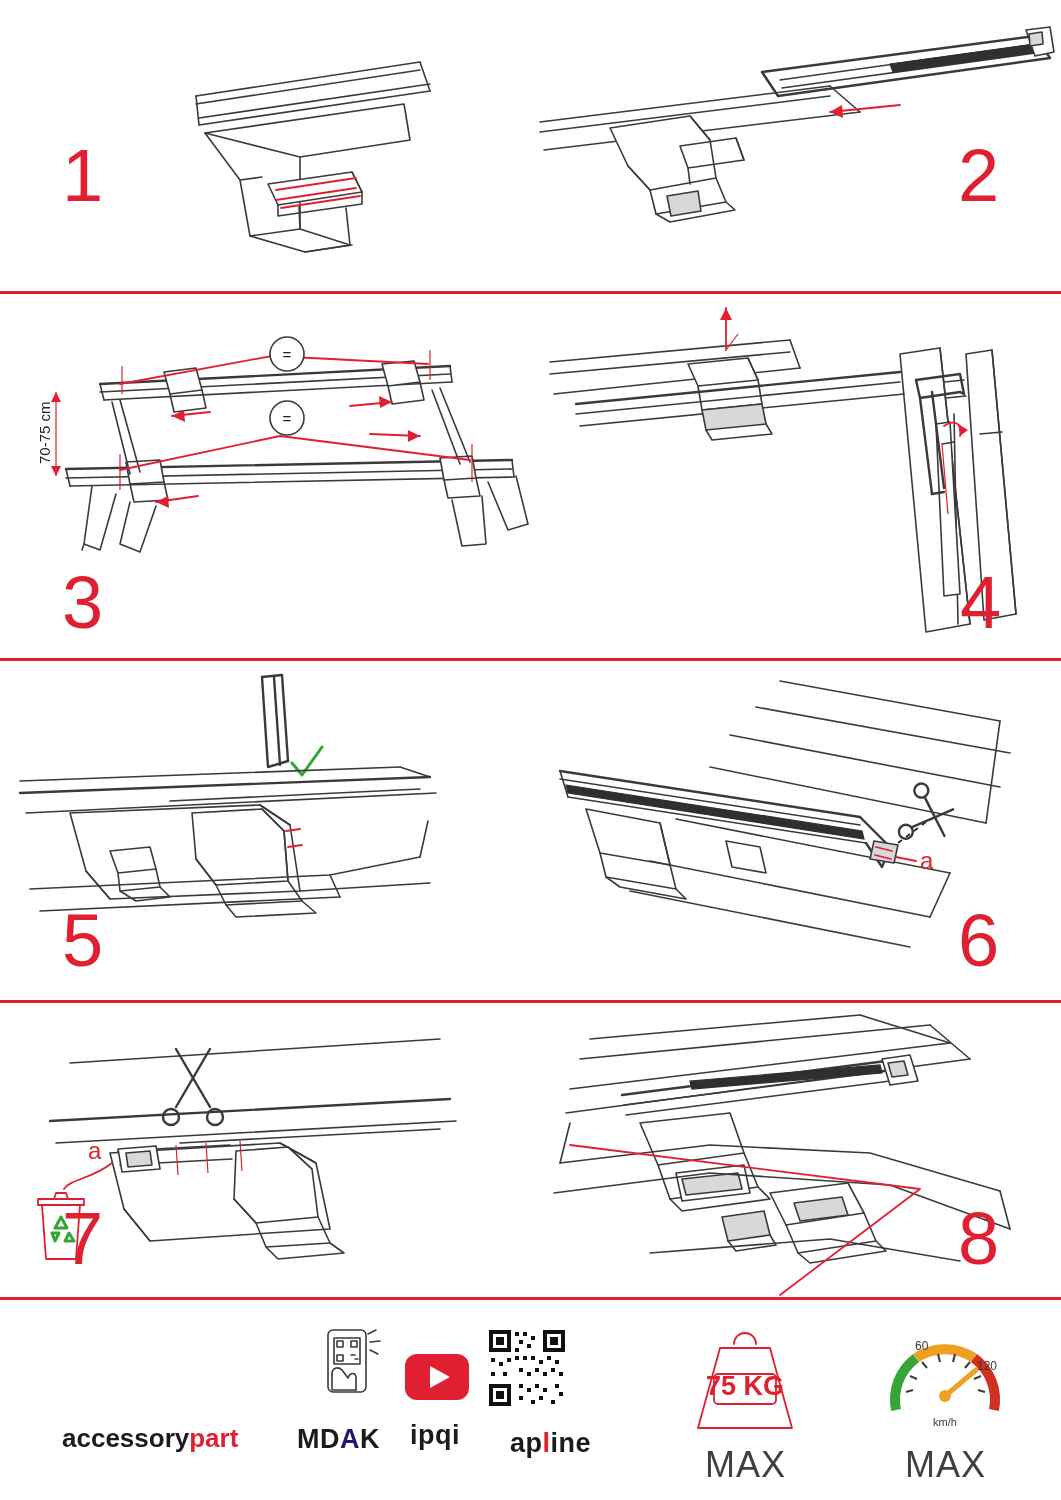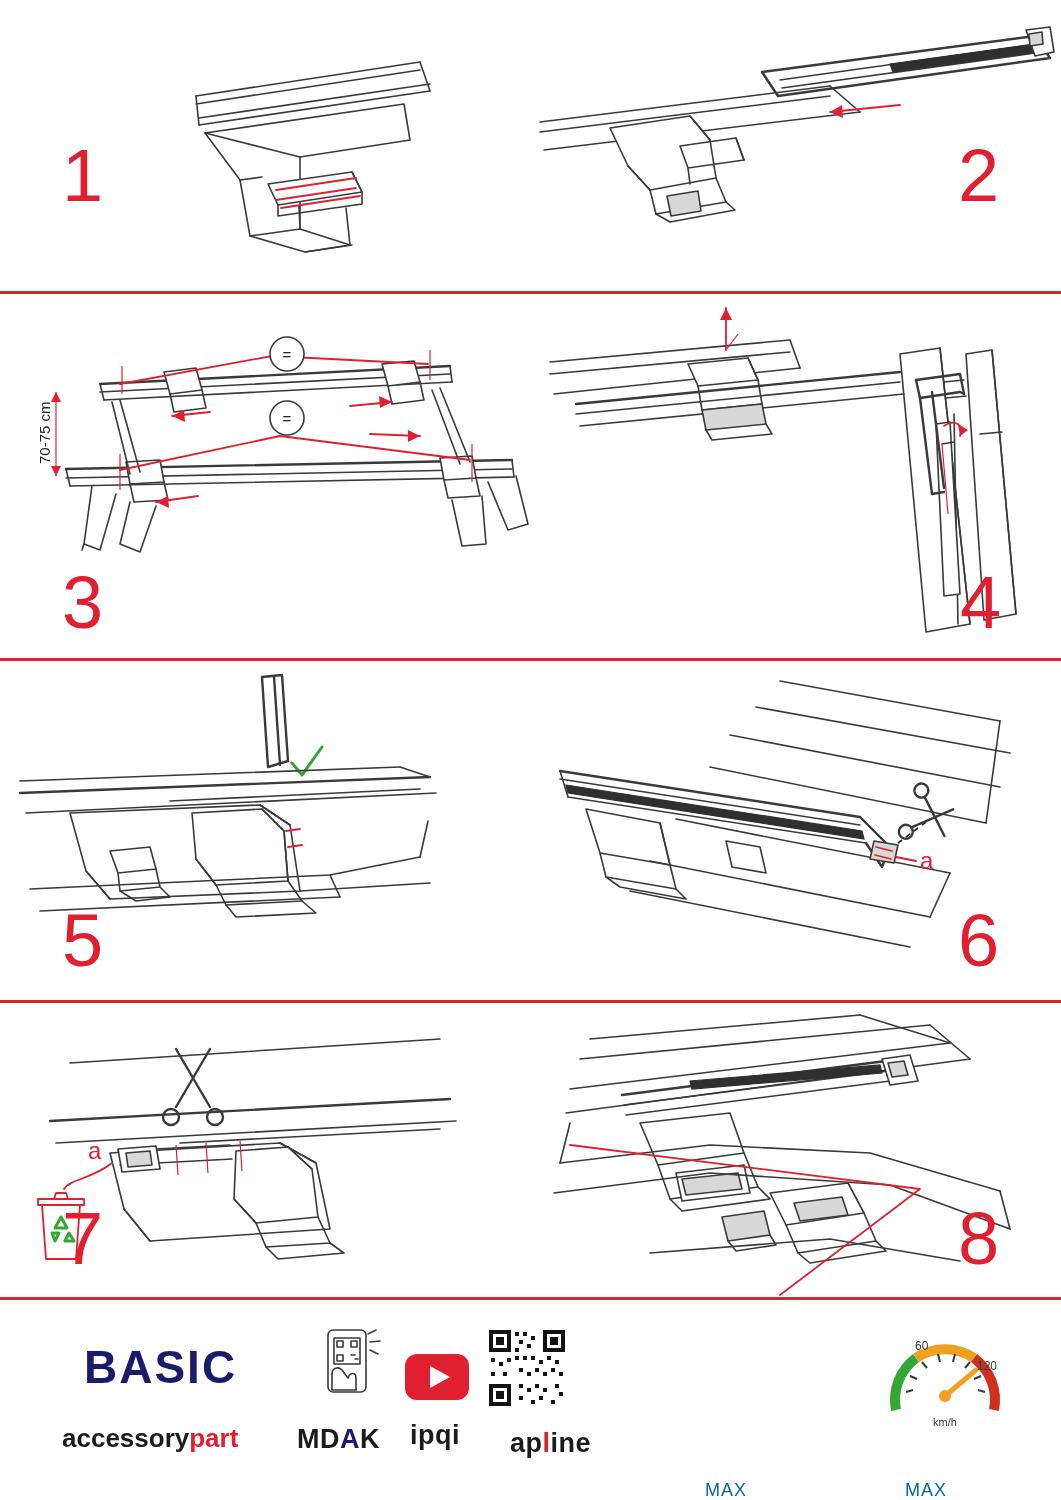--- a/index.html
+++ b/index.html
@@ -68,24 +68,23 @@
     font-size: 27px;
     font-weight: bold;
     color: #1b1b1b;
     letter-spacing: 0.5px;
   }
   .logo-label .accent { color: #e02030; }
   .logo-label .accent2 { color: #1b1b6b; }
   .max-label {
     position: absolute;
     font-family: "Liberation Sans", sans-serif;
-    font-size: 18px;
-    color: #0369a1;
+    font-size: 36px;
+    color: #404040;
     letter-spacing: 1px;
-    margin-top: 36px;
   }
   .weight-text {
     font-family: "Liberation Sans", sans-serif;
     font-size: 27px;
     font-weight: bold;
     fill: #e02030;
   }
   .kmh-text {
     font-family: "Liberation Sans", sans-serif;
     font-size: 11px;
@@ -449,21 +448,20 @@
       <path class="ln" d="M40,120 L30,160"></path>
       <path class="ln" d="M470,188 L480,226"></path>
 
       <path class="red" d="M40,142 L390,186 L250,292"></path>
     </svg>
     <div class="step-num" style="left:428px;top:199px">8</div>
   </div>
 
   <div id="footer">
 
-    <div class="brand-basic" style="left:84px;top:40px">BASIC</div>
     <div class="brand-accessory" style="left:62px;top:123px">
       <span class="c1">accessory</span><span class="c2">part</span>
     </div>
 
     <div class="panel" style="left:310px;top:28px;width:80px;height:90px">
       <svg width="80" height="90" viewBox="0 0 80 90">
         <rect x="18" y="2" width="38" height="62" rx="5" class="ln"></rect>
         <rect x="24" y="10" width="26" height="26" class="ln"></rect>
         <path class="ln" d="M27,13 h6 v6 h-6 z M41,13 h6 v6 h-6 z M27,27 h6 v6 h-6 z M41,27 h4 M45,31 h3"></path>
         <path class="ln" d="M22,46 C22,40 28,38 32,42 L38,50 C40,44 46,44 46,50 L46,62"></path>
@@ -529,20 +527,28 @@
             <rect x="52" y="68" width="4" height="4"></rect>
           <rect x="64" y="72" width="4" height="4"></rect>
             <rect x="72" y="64" width="4" height="4"></rect>
         </g>
       </svg>
     </div>
     <div class="logo-label" style="left:510px;top:128px">
       <span>ap</span><span class="accent">l</span><span>ine</span>
     </div>
 
+    <div class="panel" style="left:680px;top:18px;width:130px;height:120px">
+      <svg width="130" height="120" viewBox="0 0 130 120">
+        <path class="red" d="M54,26 a11,11 0 1,1 22,0"></path>
+        <path class="red" d="M40,30 L90,30 L112,110 L18,110 Z"></path>
+        <rect x="34" y="56" width="62" height="30" rx="4" fill="#ffffff" stroke="#e02030" stroke-width="1.8"></rect>
+        <text x="65" y="77" text-anchor="middle" class="weight-text">75 KG</text>
+      </svg>
+    </div>
     <div class="max-label" style="left:705px;top:144px">MAX</div>
 
     <div class="panel" style="left:880px;top:18px;width:130px;height:120px">
       <svg width="130" height="120" viewBox="0 0 130 120">
         <path d="M16,92 A52,52 0 0,1 36,40" fill="none" stroke="#35a535" stroke-width="10"></path>
         <path d="M36,40 A52,52 0 0,1 94,40" fill="none" stroke="#f0a020" stroke-width="10"></path>
         <path d="M94,40 A52,52 0 0,1 114,92" fill="none" stroke="#d03020" stroke-width="10"></path>
         <g stroke="#3a3a3a" stroke-width="2">
           <path d="M26,74 L33,72"></path>
             <path d="M30,58 L37,61"></path>

